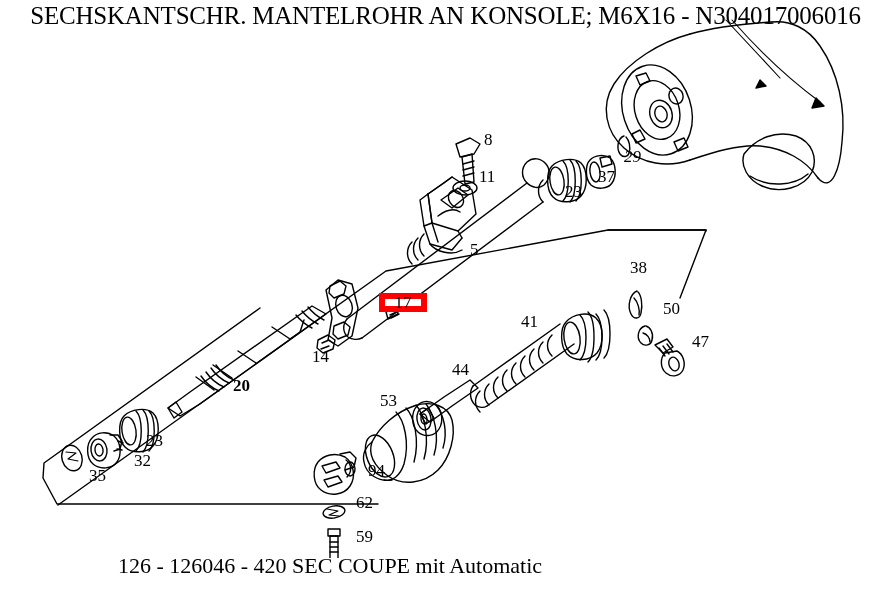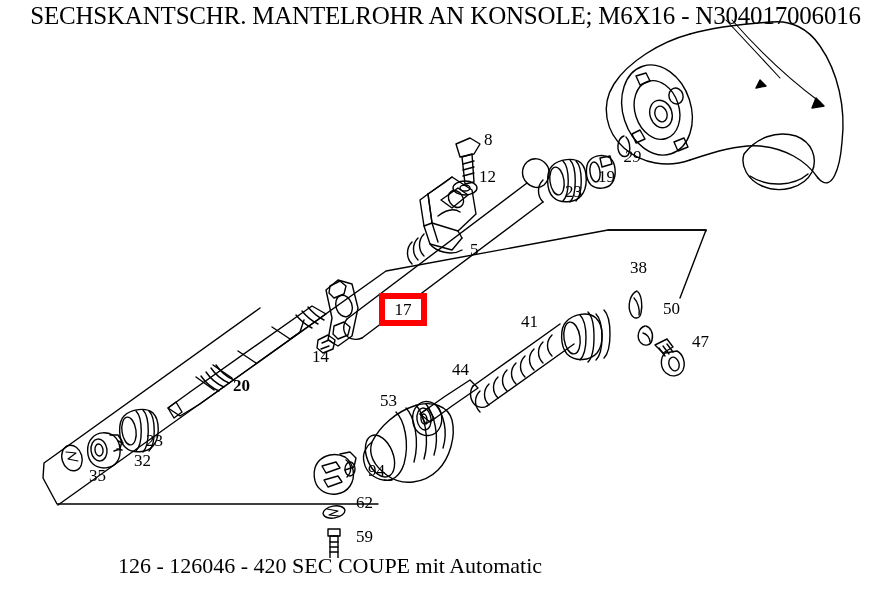--- a/index.html
+++ b/index.html
@@ -20,21 +20,21 @@
   }
 
   #art{position:absolute;left:0;top:18px;width:891px;height:540px;}
 
   .lbl{
     position:absolute;font-family:"Liberation Serif",serif;
     font-size:17px;line-height:17px;color:#000;white-space:nowrap;
   }
 
   #hl-17{
-    position:absolute;left:379px;top:293px;width:48px;height:33px;
+    position:absolute;left:379px;top:293px;width:48px;height:19px;
     border:6px solid #FF0000;background:#ffffff;box-sizing:border-box;
     z-index:40;
   }
   #hl-17 .num{
     position:absolute;left:0;top:0;width:100%;height:100%;
     display:flex;align-items:center;justify-content:center;
     font-family:"Liberation Serif",serif;font-size:17px;color:#000;
   }
 </style>
 </head>
@@ -235,24 +235,24 @@
       <path d="M327 491 l11 2 l-9 4 l10 1" stroke-width="1.1"></path>
 
       <path d="M328 511 l12 0 l0 7 l-12 0 Z"></path>
       <path d="M330 518 l8 0 l0 26 l-4 4 l-4 -4 Z"></path>
       <path d="M330 524 l8 0 M330 529 l8 0 M330 534 l8 0"></path>
 
     </g>
   </svg>
 
   <div class="lbl" style="left:484px;top:131px;">8</div>
-  <div class="lbl" style="left:479px;top:168px;">12</div>
+  <div class="lbl" style="left:479px;top:168px;">11</div>
   <div class="lbl" style="left:470px;top:241px;">5</div>
   <div class="lbl" style="left:565px;top:183px;">23</div>
-  <div class="lbl" style="left:598px;top:168px;">19</div>
+  <div class="lbl" style="left:598px;top:168px;">37</div>
   <div class="lbl" style="left:624px;top:148px;font-style:italic;">29</div>
   <div class="lbl" style="left:630px;top:259px;">38</div>
   <div class="lbl" style="left:663px;top:300px;">50</div>
   <div class="lbl" style="left:692px;top:333px;">47</div>
   <div class="lbl" style="left:521px;top:313px;">41</div>
   <div class="lbl" style="left:452px;top:361px;">44</div>
   <div class="lbl" style="left:380px;top:392px;">53</div>
   <div class="lbl" style="left:368px;top:462px;">94</div>
   <div class="lbl" style="left:356px;top:494px;">62</div>
   <div class="lbl" style="left:356px;top:528px;">59</div>

